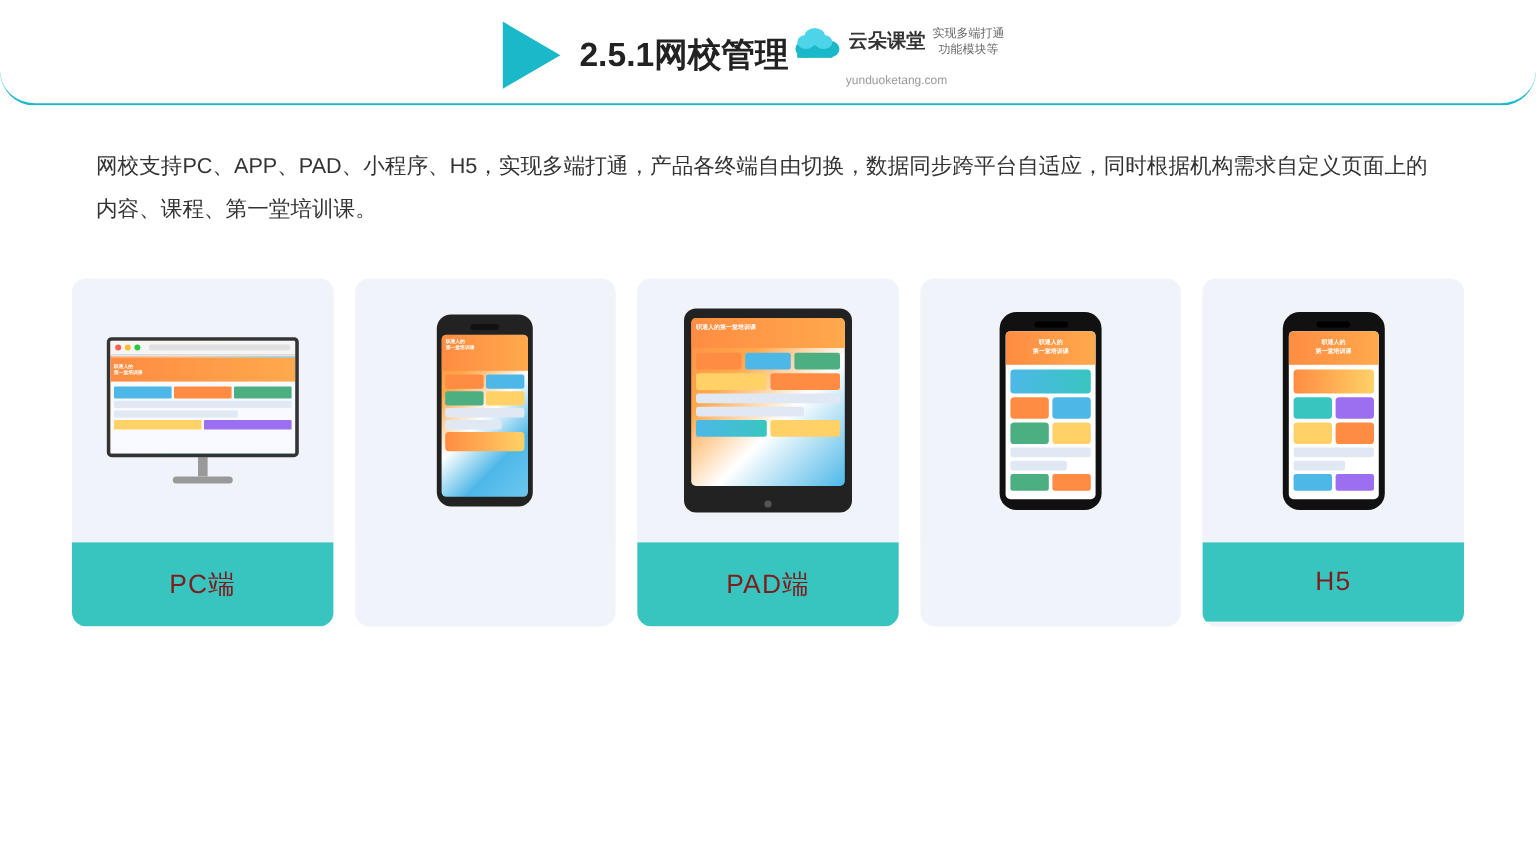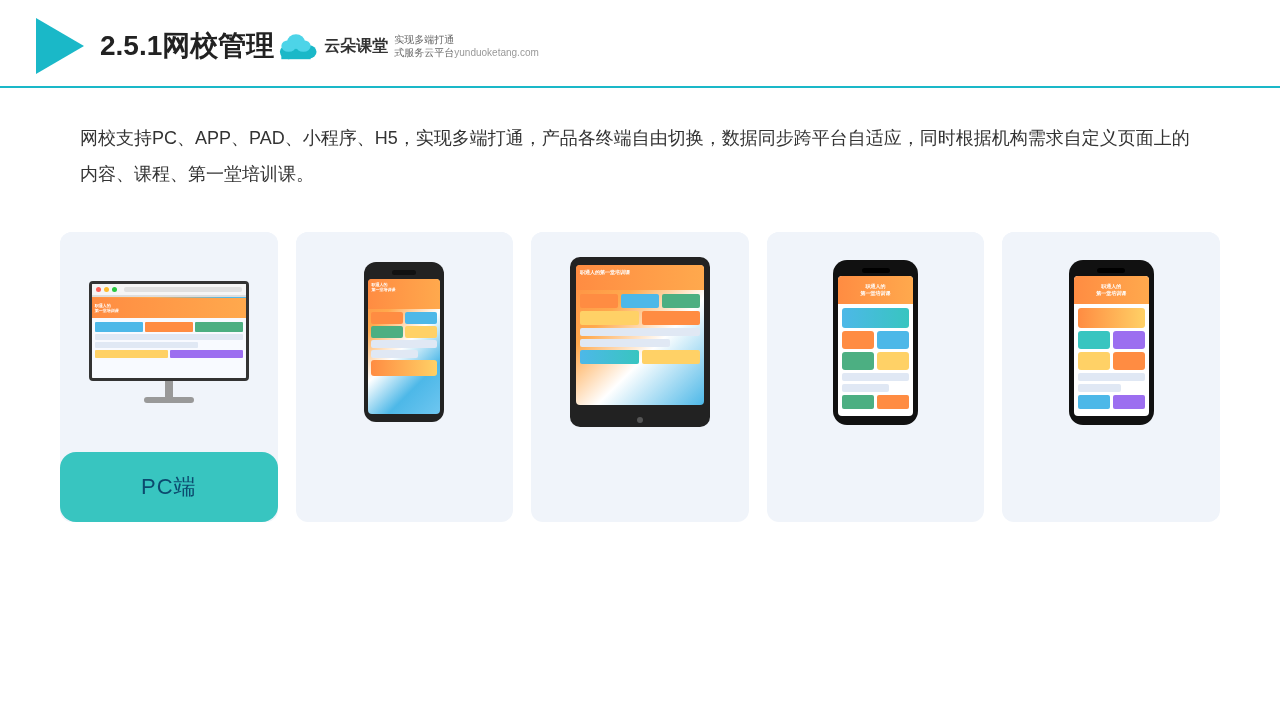--- a/index.html
+++ b/index.html
@@ -8,43 +8,45 @@
       height: 720px;
       background: #fff;
       font-family: 'Microsoft YaHei', 'PingFang SC', sans-serif;
       overflow: hidden;
     }
 
     
     .header {
       display: flex;
       align-items: center;
-      justify-content: flex-start;
-      padding: 18px 32px 12px 36px;
+      justify-content: center;
+      padding: 18px 32px 12px 8px;
       border-bottom: 2px solid #1ab8c8;
+      border-radius: 29px;
     }
     .header-left {
       display: flex;
       align-items: center;
       gap: 16px;
     }
     .logo-triangle {
       width: 0;
       height: 0;
       border-top: 28px solid transparent;
       border-bottom: 28px solid transparent;
       border-left: 48px solid #1ab8c8;
     }
     .page-title {
       font-size: 28px;
       font-weight: bold;
       color: #222;
     }
     .header-right {
       display: flex;
+      flex-direction: column;
       align-items: center;
     }
     .brand-logo {
       display: flex;
       align-items: center;
       gap: 6px;
     }
     .cloud-icon {
       width: 44px;
       height: 30px;
@@ -96,27 +98,26 @@
       height: 220px;
       display: flex;
       align-items: center;
       justify-content: center;
       padding: 16px;
       background: #f0f4fa;
     }
 
     .card-label {
       background: #38c5c0;
-      color: #0c4a6e;
+      color: #7f1d1d;
       font-size: 22px;
       font-weight: 500;
       text-align: center;
       padding: 20px 10px;
       letter-spacing: 1px;
-      border-radius: 16px;
     }
 
     
     .pc-monitor {
       position: relative;
       width: 180px;
     }
     .monitor-screen {
       width: 160px;
       height: 100px;
@@ -340,21 +341,21 @@
         <rect x="10" y="26" width="40" height="12" fill="#1ab8c8"></rect>
         <ellipse cx="30" cy="14" rx="12" ry="10" fill="#4dd4e8"></ellipse>
         <ellipse cx="20" cy="20" rx="10" ry="8" fill="#4dd4e8"></ellipse>
         <ellipse cx="40" cy="20" rx="10" ry="8" fill="#4dd4e8"></ellipse>
       </svg>
       <div>
         <div class="brand-text-cn">云朵课堂</div>
       </div>
       <div>
         <div class="brand-tagline">实现多端打通</div>
-        <div class="brand-tagline">式服务云平台</div>
+        <div class="brand-tagline">功能模块等</div>
       </div>
     </div>
     <div class="brand-url">yunduoketang.com</div>
   </div>
 </div>
 
 <div class="description">
   <div>网校支持PC、APP、PAD、小程序、H5，实现多端打通，产品各终端自由切换，数据同步跨平台自适应，同时根据机构需求自定义页面上的内容、课程、第一堂培训课。</div>
 </div>
 
@@ -443,20 +444,21 @@
             <div style="height:8px;background:#e0e8f4;border-radius:2px;width:75%;margin-bottom:3px;"></div>
             <div style="display:flex;gap:3px;">
               <div style="flex:1;height:14px;background:linear-gradient(to right,#4db8e8,#38c5c0);border-radius:2px;"></div>
               <div style="flex:1;height:14px;background:#ffd166;border-radius:2px;"></div>
             </div>
           </div>
         </div>
         <div class="tablet-button"></div>
       </div>
     </div>
+    <div class="card-label">PAD端</div>
   </div>
 
   <div class="card">
     <div class="card-image-area">
       <div class="mini-phone">
         <div class="mini-phone-notch"></div>
         <div class="mini-phone-screen">
           <div class="mini-phone-header">
             <div class="mini-phone-header-text">职通人的<br>第一堂培训课</div>
           </div>
@@ -499,15 +501,16 @@
             <div style="height:8px;background:#e0e8f4;border-radius:2px;margin-bottom:3px;"></div>
             <div style="height:8px;background:#e0e8f4;border-radius:2px;width:65%;margin-bottom:3px;"></div>
             <div style="display:flex;gap:3px;">
               <div style="flex:1;height:14px;background:#4db8e8;border-radius:2px;"></div>
               <div style="flex:1;height:14px;background:#9c6ef0;border-radius:2px;"></div>
             </div>
           </div>
         </div>
       </div>
     </div>
+    <div class="card-label">H5</div>
   </div>
 
 </div>
 
 </body></html>

